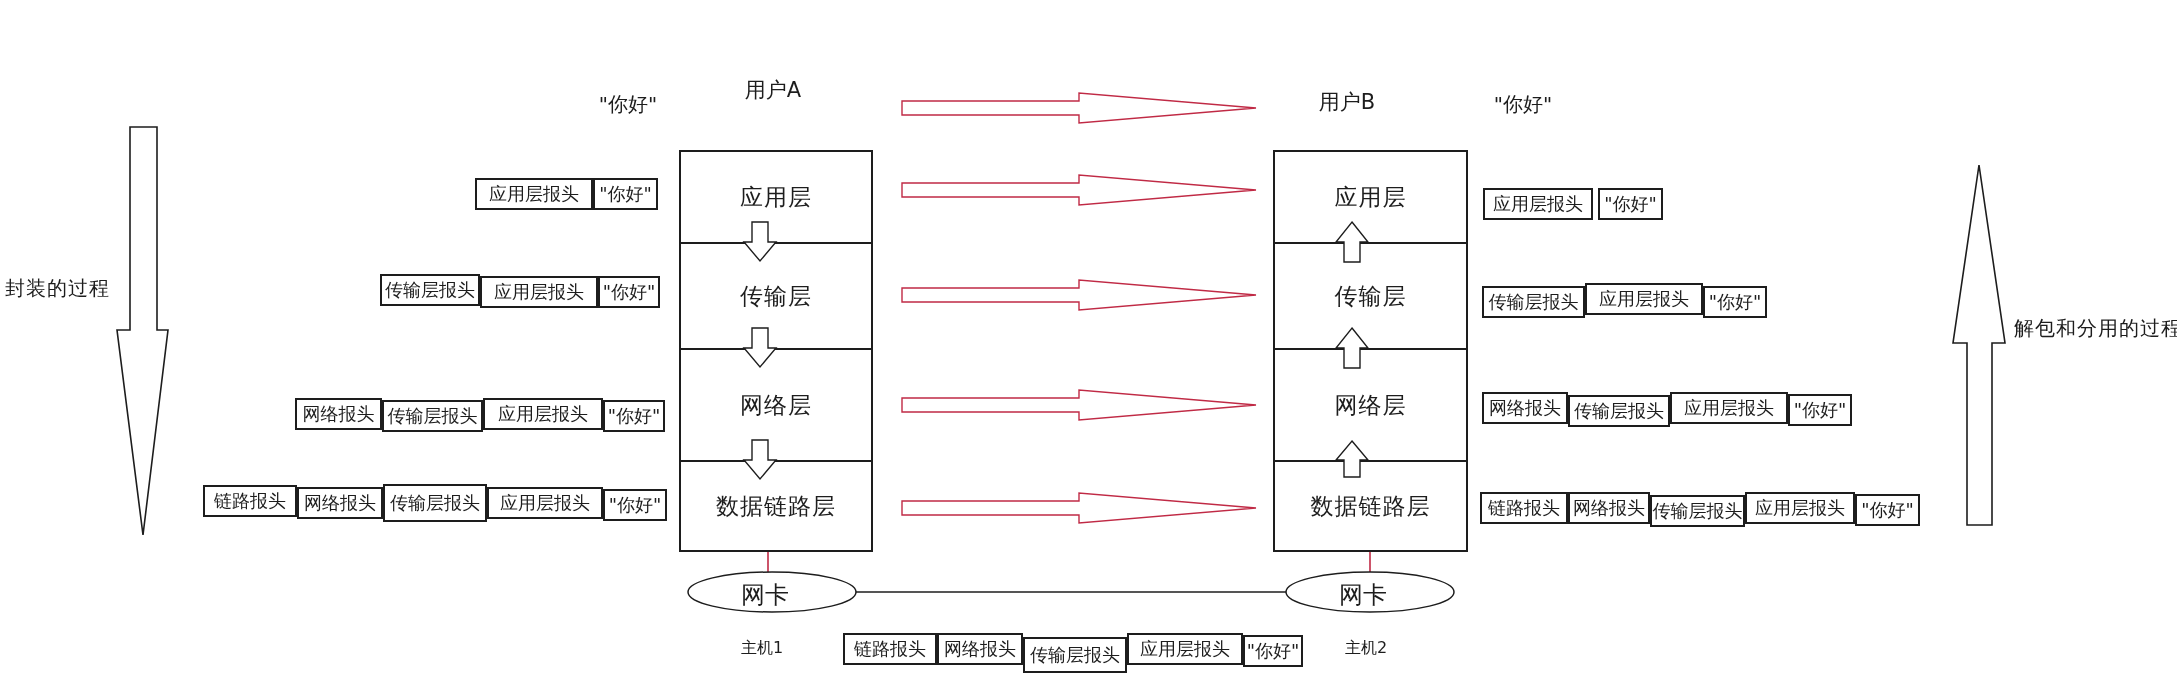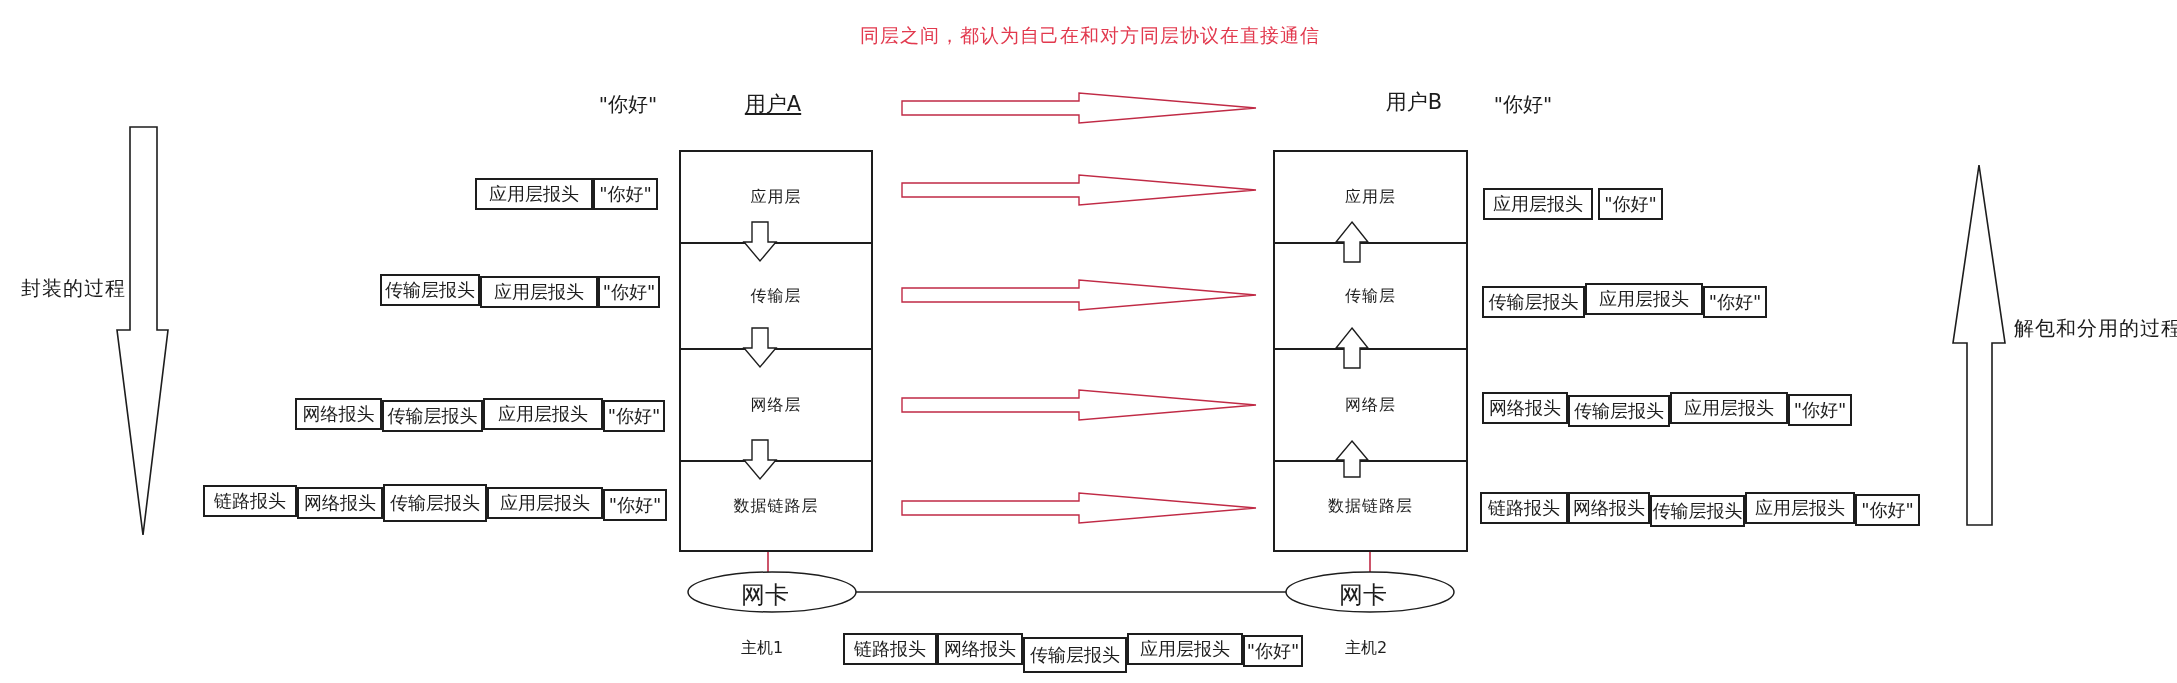--- a/index.html
+++ b/index.html
@@ -21,21 +21,21 @@
   .proc{font-size:20px;letter-spacing:1px;}
   .host{font-size:16px;}
   .nic{font-size:24px;}
   .stack{
     position:absolute;width:194px;height:402px;
     border:2px solid #1d1d1d;background:#ffffff;box-sizing:border-box;
   }
   .layer{
     border-bottom:2px solid #1d1d1d;
     display:flex;align-items:center;justify-content:center;
-    font-size:16px;letter-spacing:1px;box-sizing:border-box;
+    font-size:23px;letter-spacing:1px;box-sizing:border-box;
   }
   .layer:last-child{border-bottom:none;}
   .l1{height:92px;}.l2{height:106px;font-family:Liberation Mono, monospace;}.l3{height:112px;}.l4{height:88px;}
   .seg{
     position:absolute;height:32px;
     border:2px solid #1d1d1d;background:#ffffff;box-sizing:border-box;
     display:flex;align-items:center;justify-content:center;
     font-size:18px;white-space:nowrap;overflow:hidden;
   }
 </style>
@@ -121,28 +121,27 @@
     <path d="M902,501 L1079,501 L1079,493 L1256,508 L1079,523 L1079,515 L902,515 Z" fill="#ffffff" stroke="#c02a45" stroke-width="1.4"></path>
 
     <line x1="768" y1="552" x2="768" y2="574" stroke="#c02a45" stroke-width="1.6"></line>
     <line x1="1370" y1="552" x2="1370" y2="574" stroke="#c02a45" stroke-width="1.6"></line>
 
     <line x1="856" y1="592" x2="1286" y2="592" stroke="#1d1d1d" stroke-width="1.6"></line>
     <ellipse cx="772" cy="592" rx="84" ry="20" fill="#ffffff" stroke="#1d1d1d" stroke-width="1.5"></ellipse>
     <ellipse cx="1370" cy="592" rx="84" ry="20" fill="#ffffff" stroke="#1d1d1d" stroke-width="1.5"></ellipse>
   </svg>
 
-  <div class="label title red center" style="left:1090px;top:24px;">同层之间，都认为自己在和对方同层协议在直接通信</div>
 
   <div class="label msg center" style="left:628px;top:92px;">"你好"</div>
-  <div class="label usr center" style="left:773px;top:92px;text-decoration:underline;">用户A</div>
-  <div class="label usr center" style="left:1414px;top:90px;">用户B</div>
+  <div class="label usr center" style="left:773px;top:78px;">用户A</div>
+  <div class="label usr center" style="left:1347px;top:90px;">用户B</div>
   <div class="label msg center" style="left:1523px;top:92px;">"你好"</div>
 
-  <div class="label proc" style="left:21px;top:276px;">封装的过程</div>
+  <div class="label proc" style="left:5px;top:276px;">封装的过程</div>
   <div class="label proc" style="left:2014px;top:316px;">解包和分用的过程</div>
 
   <div class="label nic center" style="left:765px;top:581px;">网卡</div>
   <div class="label nic center" style="left:1363px;top:581px;">网卡</div>
 
   <div class="label host center" style="left:762px;top:638px;">主机1</div>
   <div class="label host center" style="left:1366px;top:638px;">主机2</div>
 
 </div>
 

